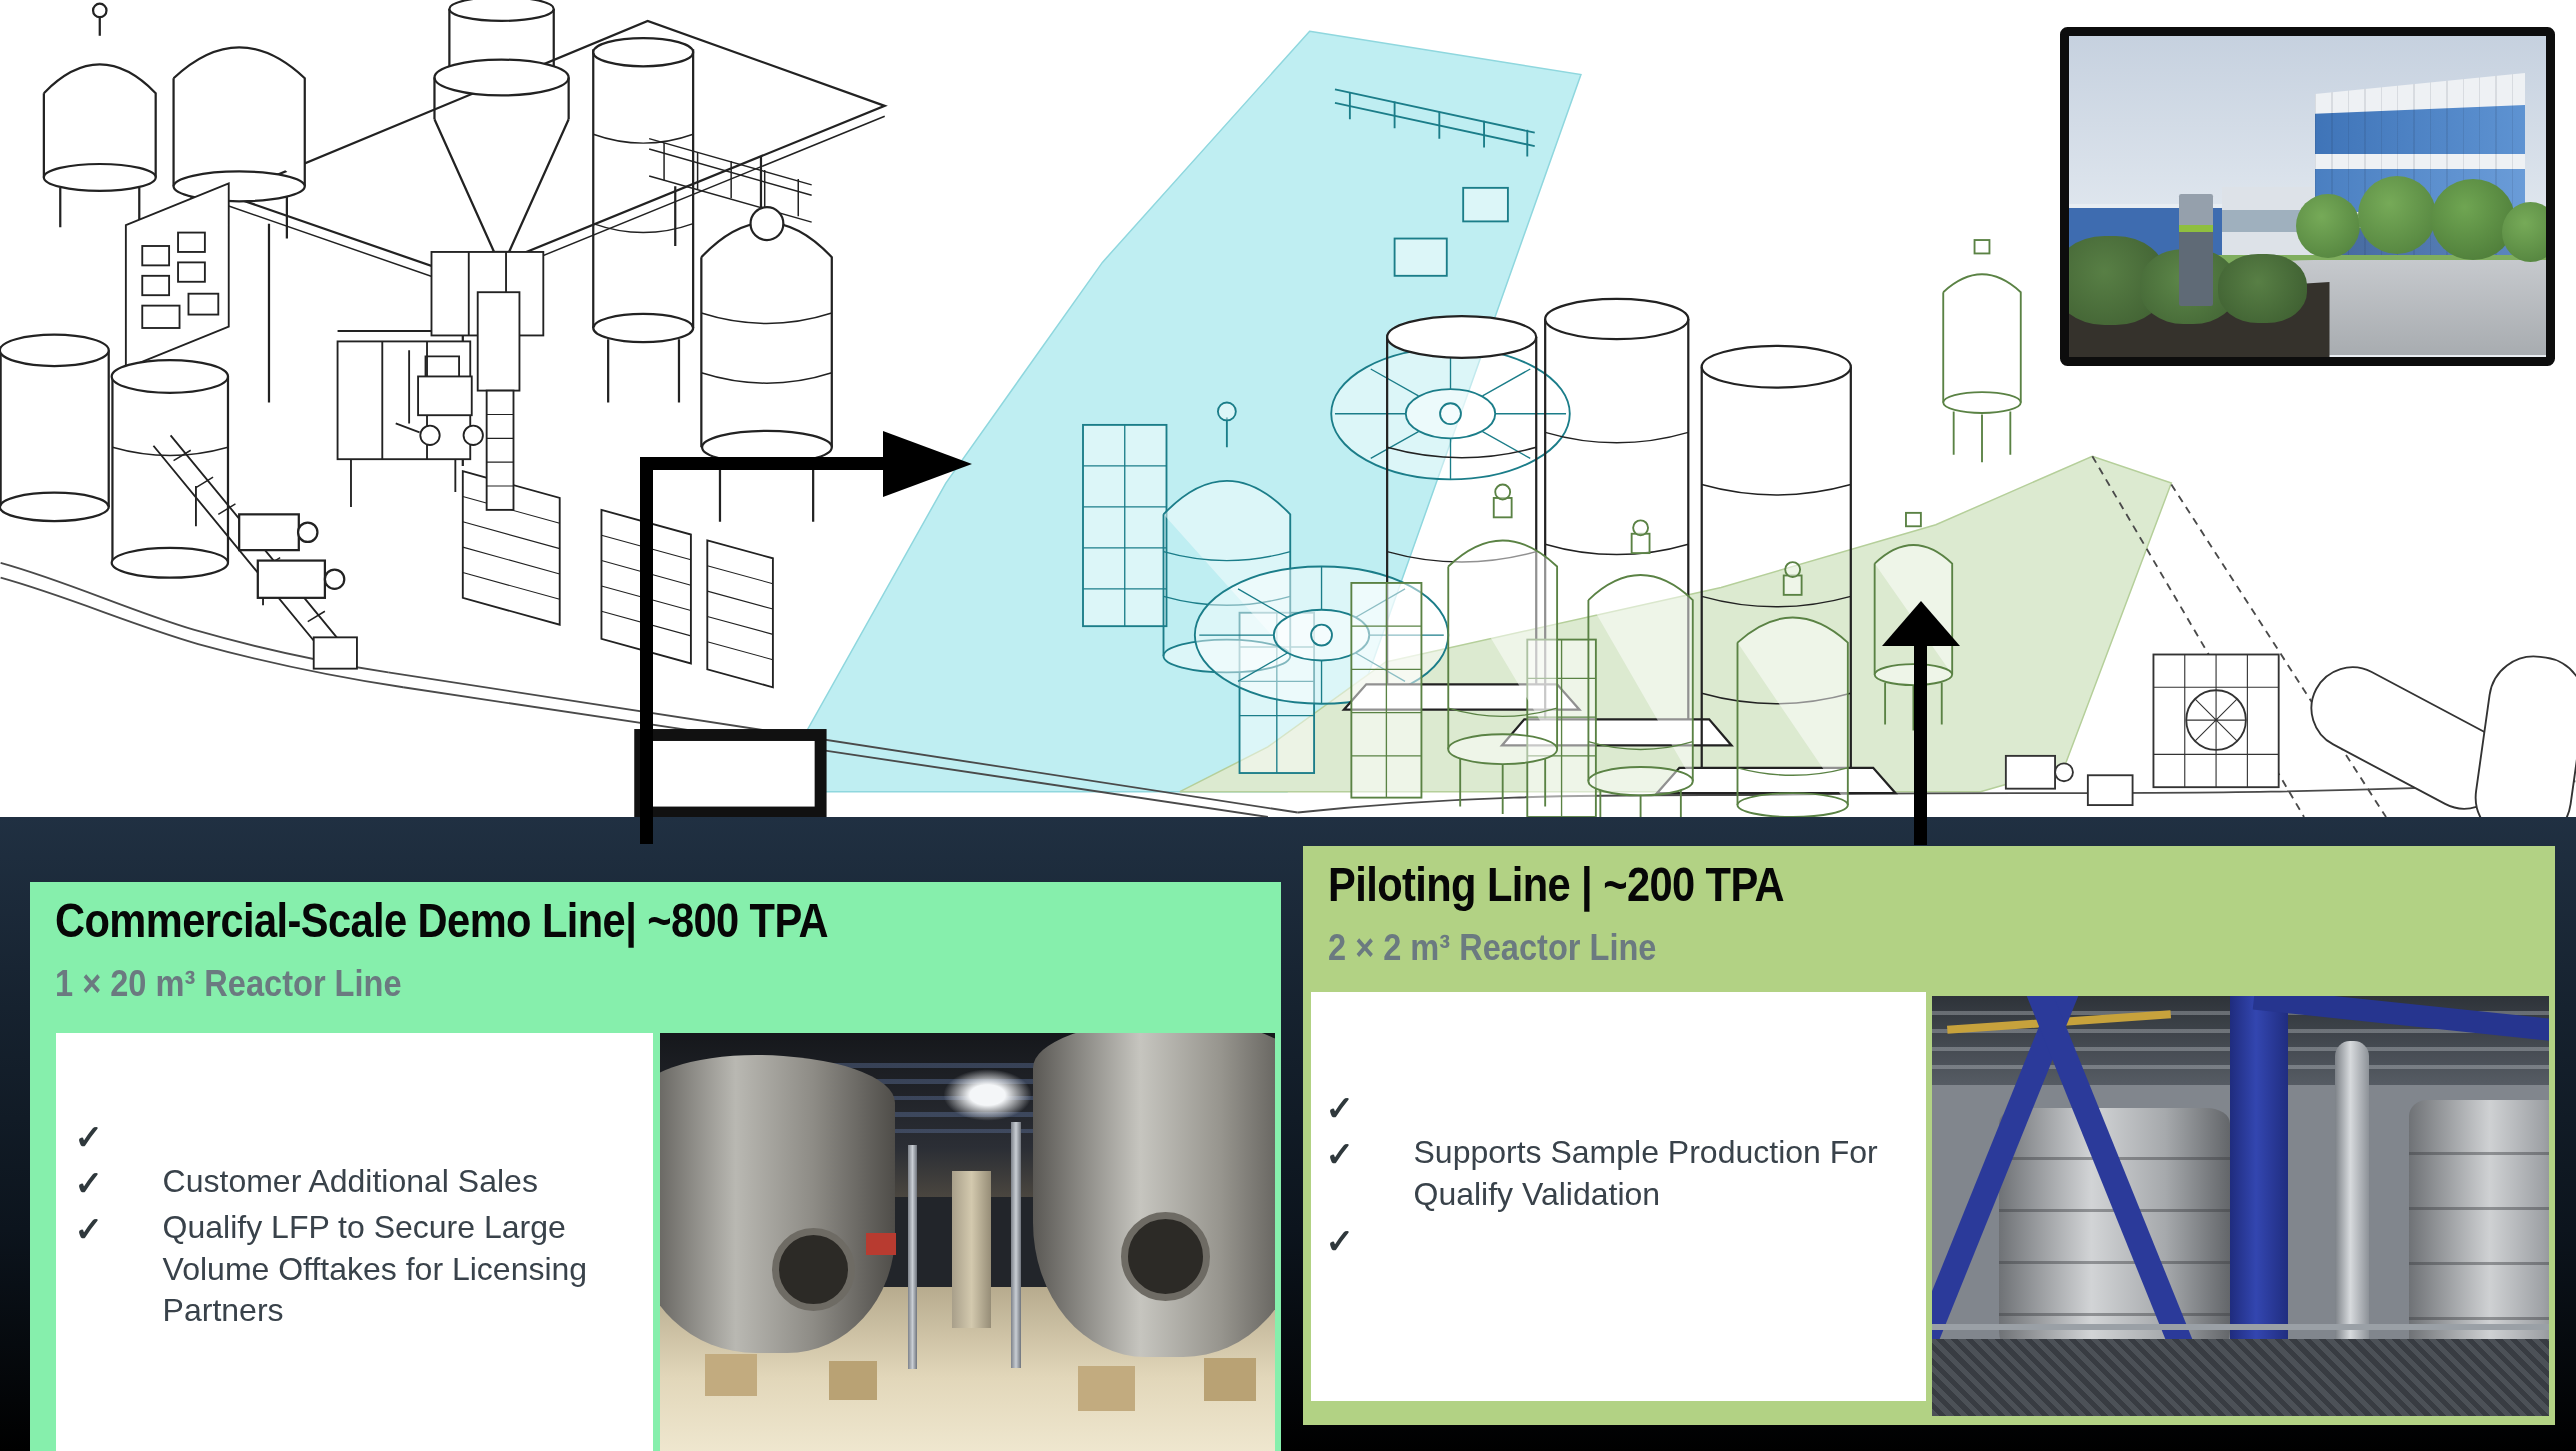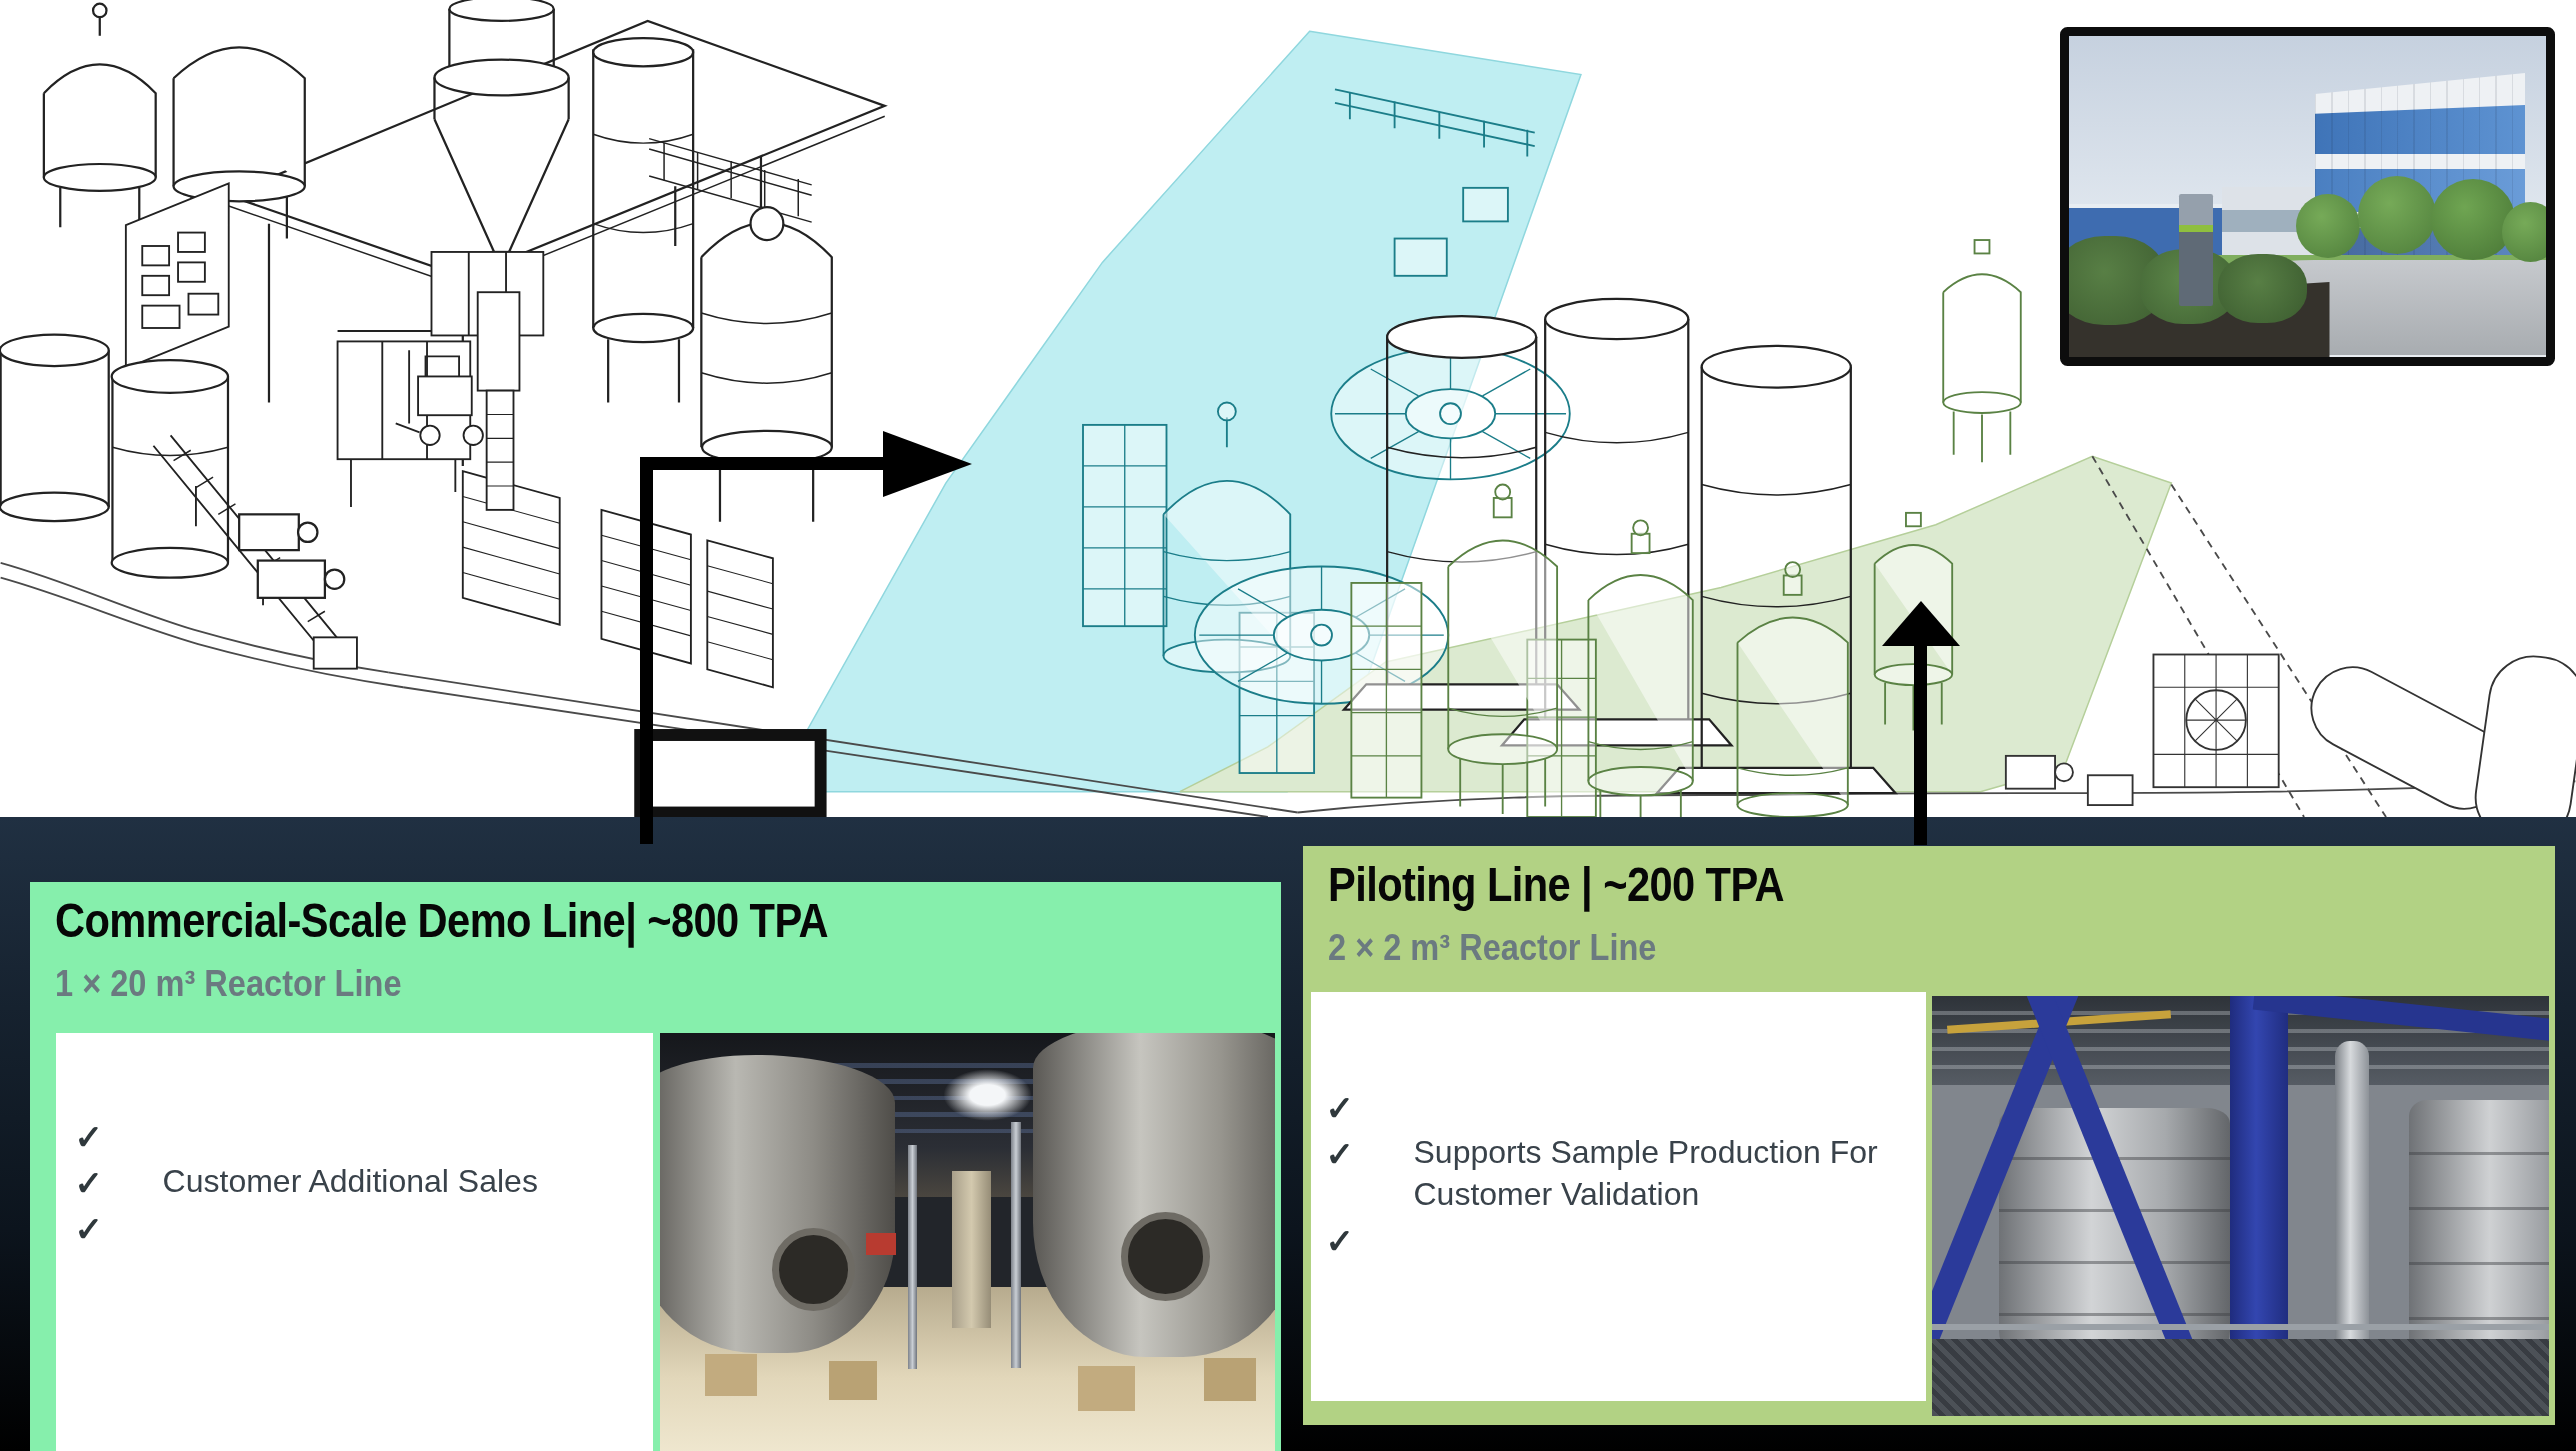--- a/index.html
+++ b/index.html
@@ -279,20 +279,21 @@
     <div class="bullet-box">
       <div class="bullet">
         <span class="check">✓</span>
       </div>
       <div class="bullet">
         <span class="check">✓</span>
         <span class="btext">Customer Additional Sales</span>
       </div>
       <div class="bullet">
         <span class="check">✓</span>
+        <span class="btext">Qualify LFP to Secure Large Volume Offtakes for Licensing Partners</span>
       </div>
     </div>
     <div class="card-photo">
       <div class="cp-el" style="left:0;top:0;width:615px;height:164px;background:linear-gradient(180deg,#15171b,#2b2e35 70%,#4a463f);"></div>
       <div class="cp-el" style="left:134px;top:30px;width:343px;height:82px;background:repeating-linear-gradient(180deg,rgba(90,110,150,0.45) 0 4.5px,transparent 4.5px 16.4px);"></div>
       <div class="cp-el" style="left:283px;top:36px;width:89px;height:52px;background:radial-gradient(ellipse at center,#f4f6f8 0 28%,rgba(244,246,248,0) 70%);"></div>
       <div class="cp-el" style="left:0;top:254px;width:615px;height:166px;background:linear-gradient(180deg,#b7ab8e,#e2d7ba 55%,#efe7cf);"></div>
       <div class="cp-el" style="left:292px;top:138px;width:39px;height:157px;background:linear-gradient(90deg,#a89f8a,#d3c9ae 50%,#968d77);"></div>
       <div class="cp-el" style="left:-22.4px;top:22.4px;width:257px;height:298px;border-radius:46% 54% 42% 46% / 14% 16% 40% 38%;
                   background:linear-gradient(90deg,#55534f,#b9b8b2 38%,#8e8c86 68%,#4f4d49);"></div>
@@ -312,21 +313,21 @@
 
   <div class="card card2">
     <div class="card-title">Piloting Line | ~200 TPA</div>
     <div class="card-sub">2 × 2 m³ Reactor Line</div>
     <div class="bullet-box">
       <div class="bullet">
         <span class="check">✓</span>
       </div>
       <div class="bullet">
         <span class="check">✓</span>
-        <span class="btext">Supports Sample Production For Customer Validation</span>
+        <span class="btext">Supports Sample Production For Qualify Validation</span>
       </div>
       <div class="bullet">
         <span class="check">✓</span>
       </div>
     </div>
     <div class="card-photo">
       <div class="cp-el" style="left:0;top:0;width:617px;height:89px;background:linear-gradient(180deg,#2e3339,#565c64);"></div>
       <div class="cp-el" style="left:0;top:15px;width:617px;height:67px;background:repeating-linear-gradient(180deg,rgba(200,205,210,0.35) 0 4.5px,transparent 4.5px 18px);"></div>
       <div class="cp-el" style="left:15px;top:22.4px;width:224px;height:7.5px;background:#c7a23c;transform:rotate(-4deg);"></div>
       <div class="cp-el" style="left:67px;top:112px;width:231px;height:254px;border-radius:10% 10% 14% 14% / 6% 6% 12% 12%;

